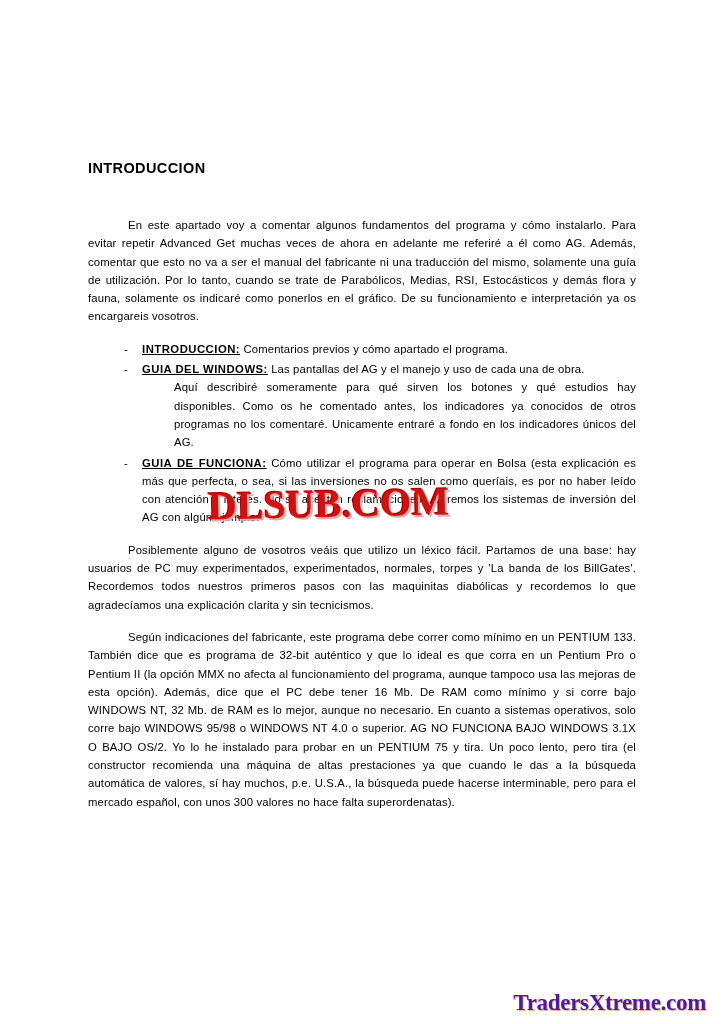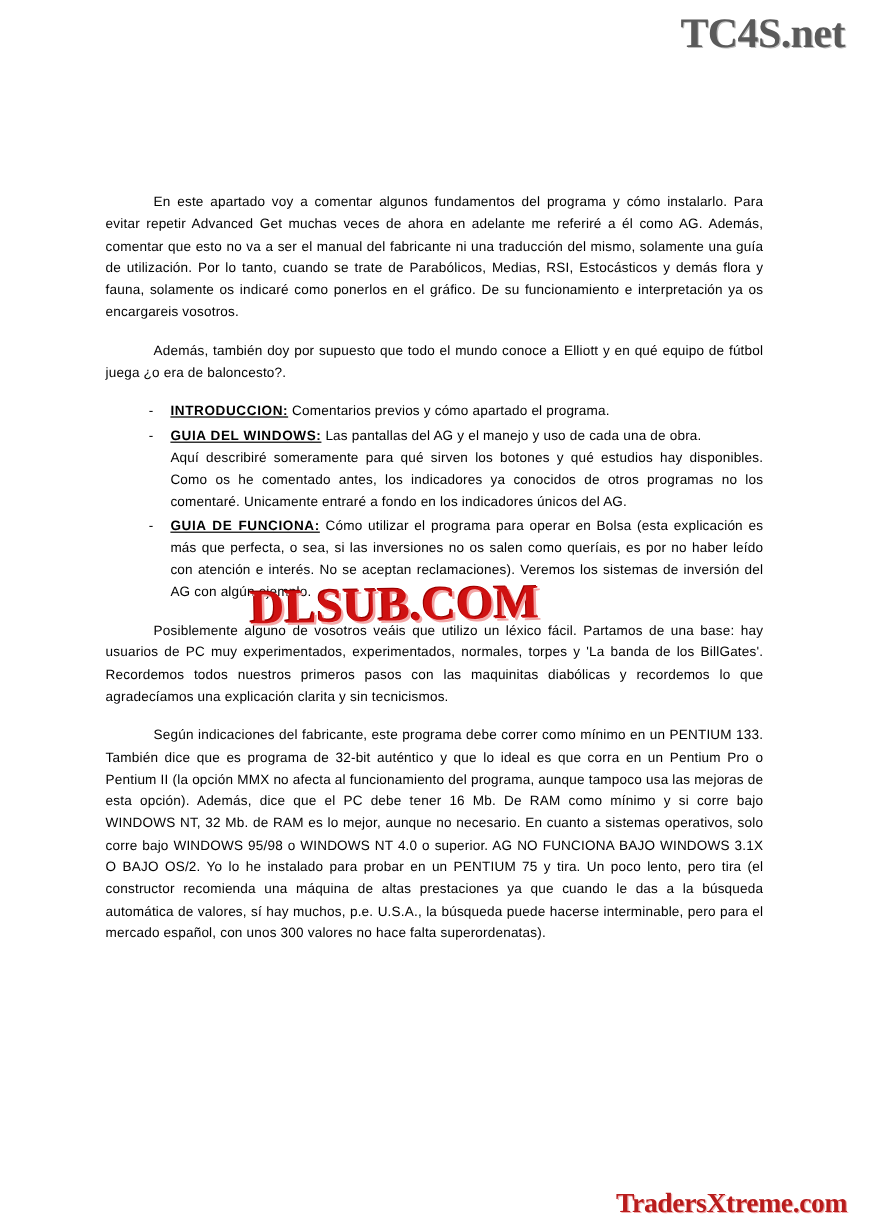--- a/index.html
+++ b/index.html
@@ -36,21 +36,21 @@
   }
 
   
   .bottom-logo {
     position: absolute;
     bottom: 8px;
     right: 18px;
     font-family: "Liberation Serif", serif;
     font-size: 23px;
     font-weight: bold;
-    color: #b91c1c;
+    color: #4c1d95;
     letter-spacing: -0.3px;
     text-shadow: 1px 1px 0 #f0b0b0;
   }
 
   
   .doc {
     position: absolute;
     left: 88px;
     top: 160px;
     width: 548px;
@@ -90,20 +90,21 @@
     left: 0;
     top: 0;
   }
   .term {
     font-weight: bold;
     text-decoration: underline;
     letter-spacing: 0.5px;
   }
   .sub-text {
     display: block;
+    margin-left: 32px;
   }
 
   
   .stamp {
     position: absolute;
     left: 208px;
     top: 480px;
     font-family: "Liberation Serif", serif;
     font-size: 40px;
     font-weight: bold;
@@ -112,27 +113,26 @@
     text-shadow: 2px 2px 0 #f3a6a6, -1px -1px 0 #9c0000;
     transform: rotate(-1.2deg);
     pointer-events: none;
   }
 </style>
 </head>
 <body>
 
 <div class="page">
 
-  <div class="top-logo">TC4S.net</div>
 
   <div class="doc">
 
+    <h1 class="heading">INTRODUCCION</h1>
 
     <p class="para">En este apartado voy a comentar algunos fundamentos del programa y cómo instalarlo. Para evitar repetir Advanced Get muchas veces de ahora en adelante me referiré a él como AG. Además, comentar que esto no va a ser el manual del fabricante ni una traducción del mismo, solamente una guía de utilización. Por lo tanto, cuando se trate de Parabólicos, Medias, RSI, Estocásticos y demás flora y fauna, solamente os indicaré como ponerlos en el gráfico. De su funcionamiento e interpretación ya os encargareis vosotros.</p>
-    <p class="para">Además, también doy por supuesto que todo el mundo conoce a Elliott y en qué equipo de fútbol juega ¿o era de baloncesto?.</p>
 
     <ul class="bullets">
       <li>
         <span class="dash">-</span>
         <span class="term">INTRODUCCION:</span><span> Comentarios previos y cómo apartado el programa.</span>
       </li>
       <li>
         <span class="dash">-</span>
         <span class="term">GUIA DEL WINDOWS:</span><span> Las pantallas del AG y el manejo y uso de cada una de obra.</span>
         <span class="sub-text">Aquí describiré someramente para qué sirven los botones y qué estudios hay disponibles. Como os he comentado antes, los indicadores ya conocidos de otros programas no los comentaré. Unicamente entraré a fondo en los indicadores únicos del AG.</span>

